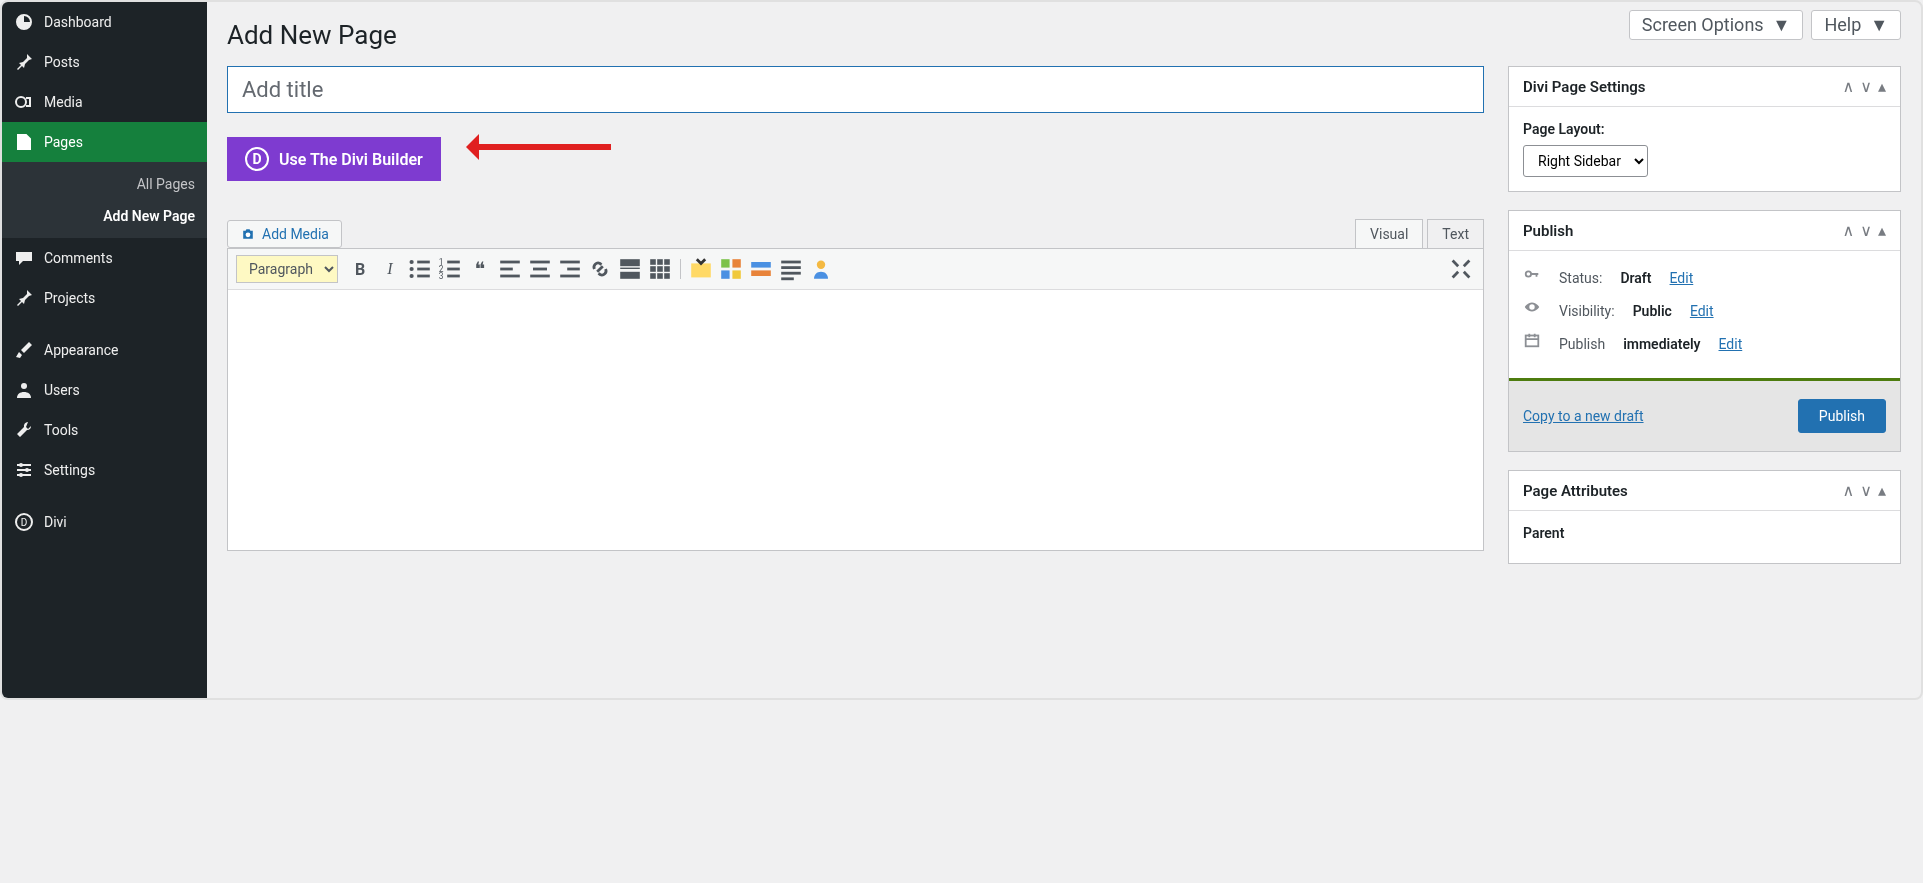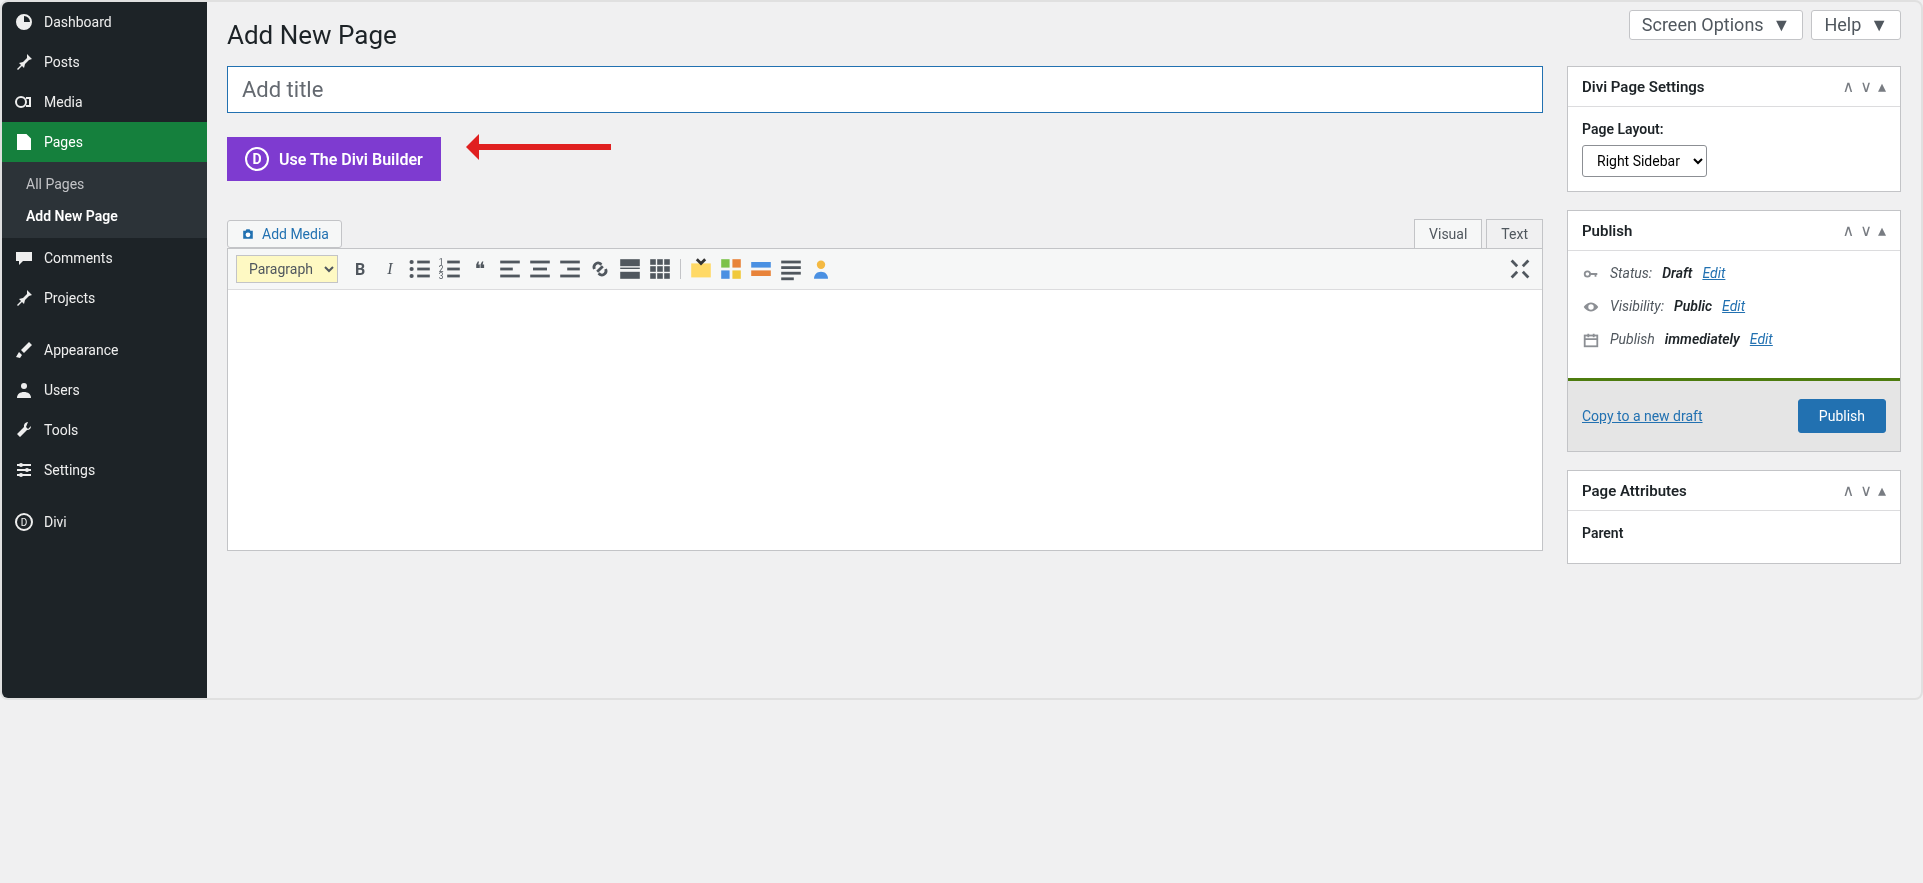--- a/index.html
+++ b/index.html
@@ -4,34 +4,34 @@
 <style>
 * { margin: 0; padding: 0; box-sizing: border-box; font-family: -apple-system, BlinkMacSystemFont, "Segoe UI", Roboto, sans-serif; }
 body { background: #f0f0f1; display: flex; height: 700px; overflow: hidden; border: 2px solid #e0e0e0; border-radius: 8px; }
 
 
 .sidebar { width: 205px; background: #1d2327; color: #fff; flex-shrink: 0; display: flex; flex-direction: column; font-size: 14px; }
 .menu-item { display: flex; align-items: center; padding: 10px 12px; color: #eee; cursor: pointer; }
 .menu-item.active { background: #15803d; color: #fff; position: relative; }
 .menu-item.active::after { content: ""; position: absolute; right: -8px; top: 50%; transform: translateY(-50%); border: 8px solid transparent; border-right-color: #f0f0f1; }
 .menu-icon { width: 20px; height: 20px; margin-right: 10px; display: inline-flex; align-items: center; justify-content: center; fill: currentColor; }
-.submenu { background: #2c3338; padding: 6px 0; }
+.submenu { background: #2c3338; padding: 6px 0; text-align: right; }
 .submenu-item { padding: 8px 12px 8px 24px; color: #c3c4c7; cursor: pointer; font-size: 14px; }
 .submenu-item.current { color: #fff; font-weight: 600; }
 .menu-separator { height: 12px; }
 
 
 .main { flex: 1; padding: 0 20px 20px 20px; overflow-y: auto; position: relative; }
 .top-buttons { position: absolute; right: 20px; top: 8px; display: flex; gap: 8px; }
 .screen-btn { background: #fff; border: 1px solid #c3c4c7; padding: 3px 12px; font-size: 18px; cursor: pointer; border-radius: 3px; color: #50575e; }
 .page-title { font-size: 26px; font-weight: 400; color: #1d2327; margin-top: 18px; margin-bottom: 16px; }
 
 .content-row { display: flex; gap: 24px; }
 .editor-col { flex: 1; min-width: 0; }
-.side-col { width: 334px; flex-shrink: 0; }
+.side-col { width: 393px; flex-shrink: 0; }
 
 .title-input { width: 100%; font-size: 22px; padding: 10px 14px; border: 1px solid #2271b1; background: #fff; outline: none; color: #2c3338; }
 .title-input::placeholder { color: #646970; }
 
 .divi-btn { display: inline-flex; align-items: center; background: #7e3bd0; color: #fff; padding: 10px 18px; font-size: 16px; font-weight: 600; margin-top: 24px; cursor: pointer; gap: 10px; }
 .divi-logo { width: 24px; height: 24px; border: 2px solid #fff; border-radius: 50%; display: inline-flex; align-items: center; justify-content: center; font-size: 14px; font-weight: 700; }
 
 .arrow { position: relative; display: inline-block; margin-left: 30px; vertical-align: middle; }
 .arrow-line { width: 140px; height: 6px; background: #e02020; }
 .arrow-head { position: absolute; left: -18px; top: -10px; border: 13px solid transparent; border-right-color: #e02020; }
@@ -58,21 +58,21 @@
 .handle { cursor: pointer; }
 .metabox-body { padding: 14px; font-size: 14px; color: #1d2327; }
 .metabox-footer { padding: 18px 14px; background: #e5e5e5; border-top: 3px solid #4d7c0f; display: flex; justify-content: space-between; align-items: center; flex-wrap: wrap; gap: 10px; }
 
 .field-label { font-weight: 600; margin-bottom: 8px; }
 .select { border: 1px solid #8c8f94; padding: 6px 10px; font-size: 14px; background: #fff; border-radius: 3px; }
 
 .pub-row { display: flex; gap: 10px; margin-bottom: 14px; }
 .btn-outline { border: 1px solid #2271b1; color: #2271b1; background: #f6f7f7; padding: 6px 14px; font-size: 14px; cursor: pointer; border-radius: 3px; }
 .pub-row.split { justify-content: space-between; }
-.meta-line { display: flex; align-items: flex-start; gap: 10px; margin-bottom: 12px; color: #50575e; font-size: 14px; font-style: italic; }
+.meta-line { display: flex; align-items: flex-end; gap: 18px; margin-bottom: 12px; color: #50575e; font-size: 14px; }
 .meta-line .micon { width: 18px; color: #8c8f94; }
 .meta-line strong { color: #1d2327; font-weight: 600; }
 .meta-line a { color: #2271b1; text-decoration: underline; cursor: pointer; }
 .link { color: #2271b1; text-decoration: underline; cursor: pointer; font-size: 14px; }
 .btn-primary { background: #2271b1; color: #fff; border: 1px solid #2271b1; padding: 8px 20px; font-size: 14px; cursor: pointer; border-radius: 3px; }
 
 svg { width: 100%; height: 100%; }
 </style>
 </head>
 <body>

